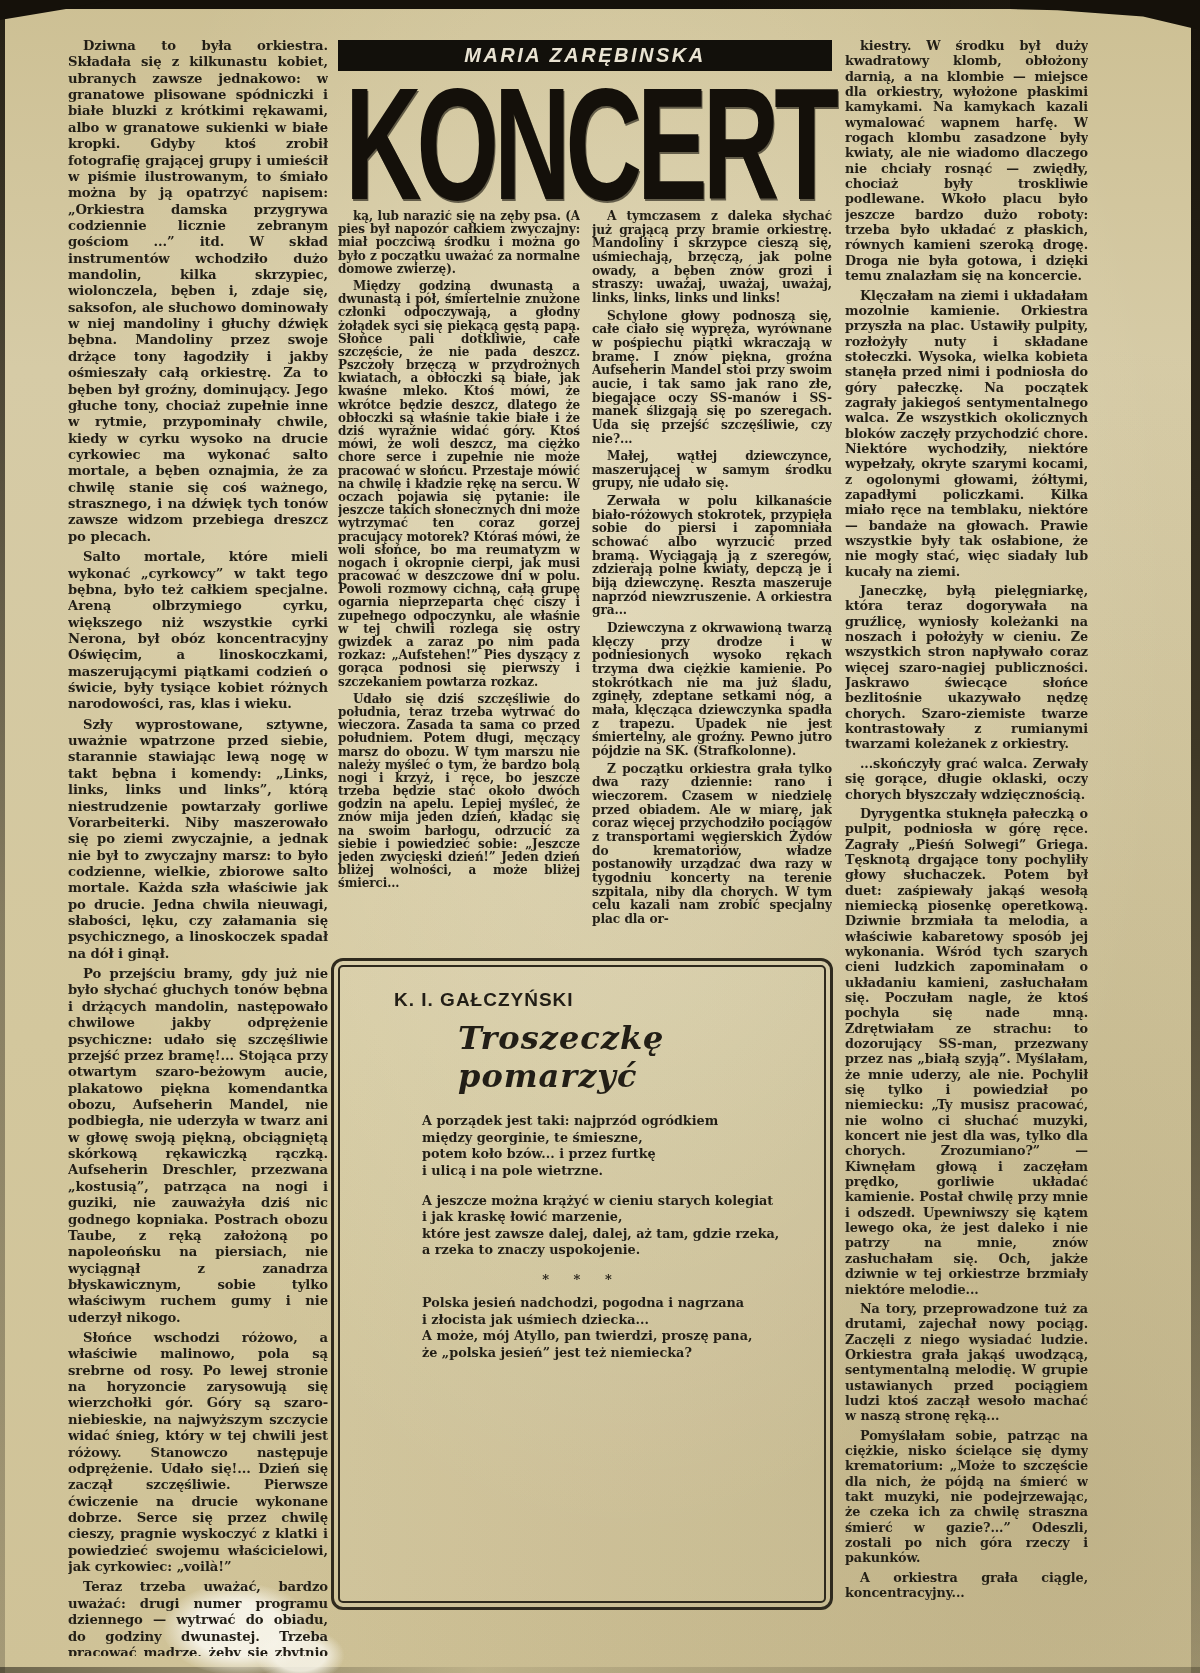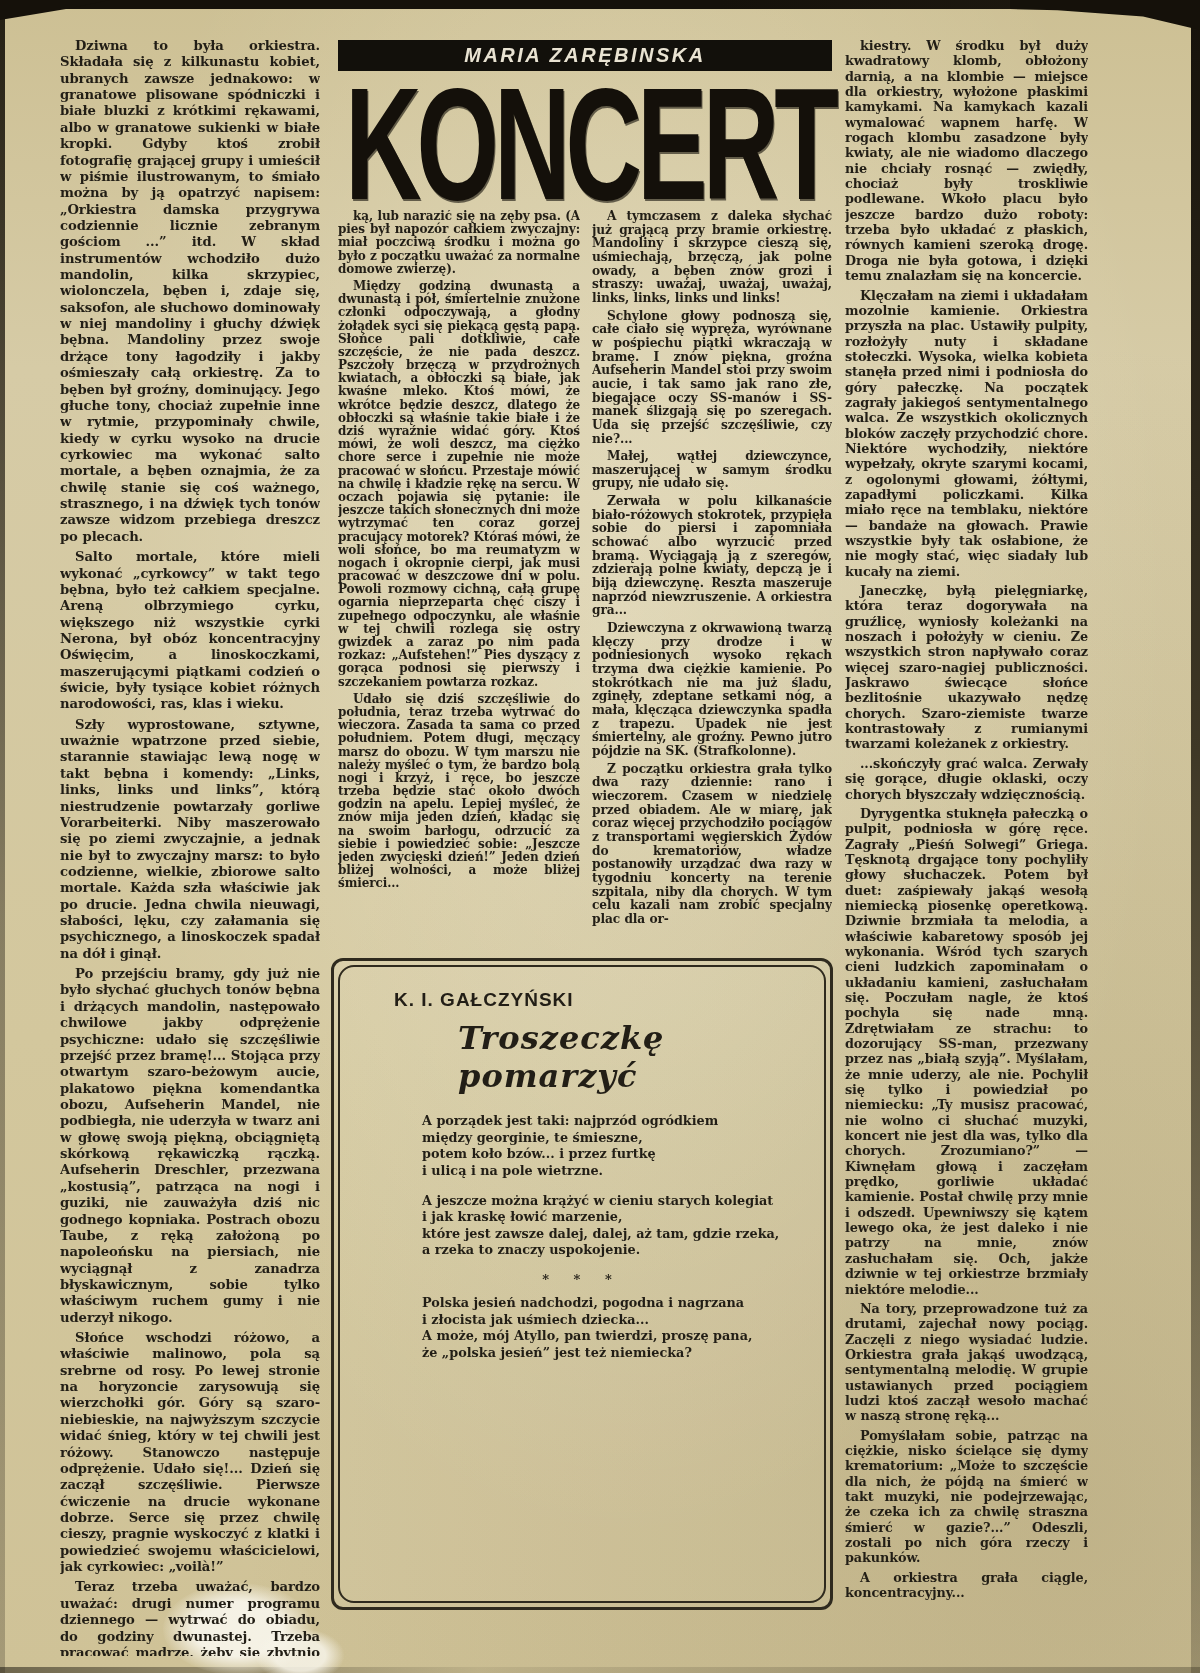--- a/index.html
+++ b/index.html
@@ -23,40 +23,40 @@
   .corner-tr{position:absolute;top:0;right:0;width:190px;height:30px;background:#15110a;clip-path:polygon(0 0,100% 0,100% 100%,70% 55%,25% 34%,0 30%);}
   .edge-bottom{position:absolute;bottom:0;left:0;width:100%;height:6px;background:linear-gradient(90deg, rgba(30,26,16,0.55), rgba(30,26,16,0.08) 40%, rgba(30,26,16,0.30) 100%);}
   .stain{position:absolute;left:163px;top:1583px;width:150px;height:92px;border-radius:50%;
     background:radial-gradient(ellipse at center, rgba(247,244,233,0.95) 0 42%, rgba(247,244,233,0) 72%);}
   .stain2{position:absolute;left:255px;top:1628px;width:90px;height:55px;border-radius:50%;
     background:radial-gradient(ellipse at center, rgba(247,244,233,0.85) 0 40%, rgba(247,244,233,0) 70%);}
 
   
   .col{position:absolute;text-align:justify;font-weight:700;overflow:hidden;letter-spacing:-0.1px;word-spacing:0.2px;}
   .col p{text-indent:15px;margin-bottom:4px;}
-  .col1{left:60px;  top:38px;  width:260px; height:1618px; font-size:13.2px; line-height:1.24;}
+  .col1{left:68px;  top:38px;  width:260px; height:1618px; font-size:13.2px; line-height:1.24;}
   .col2{left:338px; top:210px; width:242px; height:742px;  font-size:12.0px; line-height:1.10;}
   .col3{left:592px; top:210px; width:240px; height:742px;  font-size:12.2px; line-height:1.12;}
   .col4{left:845px; top:38px;  width:243px; height:1612px; font-size:12.8px; line-height:1.20;}
 
   
   .band{position:absolute;left:338px;top:40px;width:494px;height:31px;background:var(--band, #12100b);
     display:flex;align-items:center;justify-content:center;font-style:italic;}
   .band span{color:var(--bandtext,#e9e3d2);font-family:"Liberation Sans",sans-serif;font-weight:bold;
     font-size:20px;letter-spacing:2.5px;}
   .big-title{position:absolute;left:334px;top:64px;width:500px;height:142px;text-align:right;overflow:visible;}
   .big-title span{display:inline-block;font-family:"Liberation Sans",sans-serif;font-weight:bold;
     font-size:106px;line-height:1;letter-spacing:-5px;color:#14100a;
     transform:scaleY(1.5);transform-origin:top center;
     text-shadow:1px 1px 0 rgba(20,16,10,0.6);}
 
   
   .poem-box{position:absolute;left:331px;top:958px;width:502px;height:652px;
     border:3px solid #2f2a1e;border-radius:12px;padding:4px;background:rgba(255,250,230,0.06);}
-  .poem-inner{width:100%;height:100%;border:2px solid #2f2a1e;border-radius:16px;padding:20px 26px 4px 26px;overflow:hidden;}
+  .poem-inner{width:100%;height:100%;border:2px solid #2f2a1e;border-radius:5px;padding:20px 26px 4px 26px;overflow:hidden;}
   .poem-author{font-family:"Liberation Sans",sans-serif;font-weight:bold;font-size:19px;letter-spacing:1px;margin:2px 0 8px 28px;}
   .poem-title{font-style:italic;font-weight:bold;font-size:32px;letter-spacing:1px;margin:0 0 18px 92px;}
   .stanza{white-space:pre-line;font-weight:700;font-size:12.8px;line-height:1.30;margin:0 0 13px 56px;text-align:left;}
   .poem-sep{text-align:center;font-weight:bold;font-size:13px;letter-spacing:10px;margin:0 0 8px 0;}
 </style>
 </head>
 <body>
 
 <div class="page">
 

